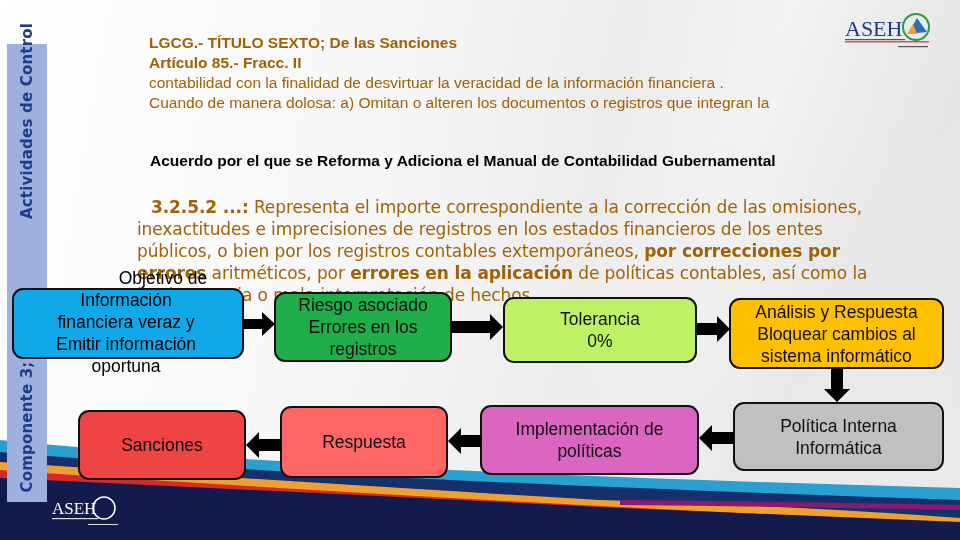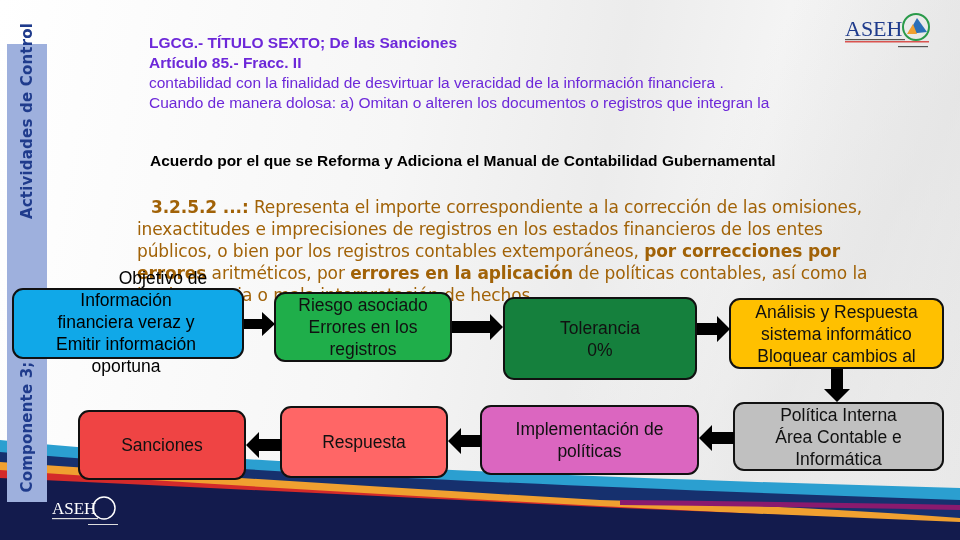--- a/index.html
+++ b/index.html
@@ -11,21 +11,21 @@
     
     .footer { position:absolute; left:0; top:0; width:960px; height:540px; pointer-events:none; }
     .side-band { position:absolute; left:7px; top:44px; width:40px; height:458px; background:#9eb0dd; }
     .side-text { position:absolute; left:7px; top:44px; width:40px; height:458px; display:flex; align-items:center; justify-content:center; }
     .side-text span { display:block; transform:rotate(-90deg); white-space:nowrap; color:#1f3b8c; font-weight:bold;
       font-family:"DejaVu Sans", sans-serif; font-size:15px; letter-spacing:0.2px; }
     .side-text .t1 { position:absolute; top:68px; }
     .side-text .t2 { position:absolute; top:374px; }
     .logo-top { position:absolute; left:843px; top:12px; width:90px; height:40px; }
     .logo-bottom { position:absolute; left:52px; top:496px; width:68px; height:32px; }
-    .hdr { position:absolute; left:149px; top:33px; width:780px; font-size:15.5px; line-height:20px; color:#6d28d9; }
+    .hdr { position:absolute; left:149px; top:33px; width:780px; font-size:15.5px; line-height:20px; color:#a16207; }
     .hdr b { font-weight:bold; }
     .acuerdo { position:absolute; left:150px; top:152px; font-size:15.5px; font-weight:bold; }
     .para { position:absolute; left:137px; top:196px; width:760px; font-family:"DejaVu Sans", sans-serif; font-size:17px; line-height:22px; color:#a16207; text-indent:14px; letter-spacing:-0.1px; }
     .box { position:absolute; border:2px solid #111; border-radius:11px; display:flex; align-items:center; justify-content:center;
       text-align:center; font-size:17.5px; line-height:22px; color:#111; box-sizing:border-box; }
     .obj-label { position:absolute; left:20px; top:267px; width:212px; text-align:center; font-size:17.5px; line-height:22px; color:#000; z-index:3; }
     .obj-label .l1 { display:block; padding-left:74px; text-align:center; }
     .arrow { position:absolute; }
   </style>
 </head>
@@ -86,39 +86,38 @@
 </div>
 
 <div class="box" style="left:274px;top:292px;width:178px;height:70px;background:#1fae4a;">
   <div>
       <div>Riesgo  asociado</div>
       <div>Errores en los</div>
       <div>registros</div>
     </div>
 </div>
 
-<div class="box" style="left:503px;top:297px;width:194px;height:83px;background:#15803d;">
+<div class="box" style="left:503px;top:297px;width:194px;height:66px;background:#bef264;">
   <div>
       <div>Tolerancia</div>
       <div>0%</div>
     </div>
 </div>
 
 <div class="box" style="left:729px;top:298px;width:215px;height:71px;background:#ffc000;">
   <div>
       <div>Análisis y Respuesta</div>
+      <div>Bloquear cambios al</div>
       <div>sistema informático</div>
-      <div>Bloquear cambios al</div>
     </div>
 </div>
 
 <div class="box" style="left:733px;top:402px;width:211px;height:69px;background:#c0c0c0;">
   <div>
       <div>Política Interna</div>
-      <div>Área Contable e</div>
       <div>Informática</div>
     </div>
 </div>
 
 <div class="box" style="left:480px;top:405px;width:219px;height:70px;background:#db66c0;">
   <div>
       <div>Implementación de</div>
       <div>políticas</div>
     </div>
 </div>

